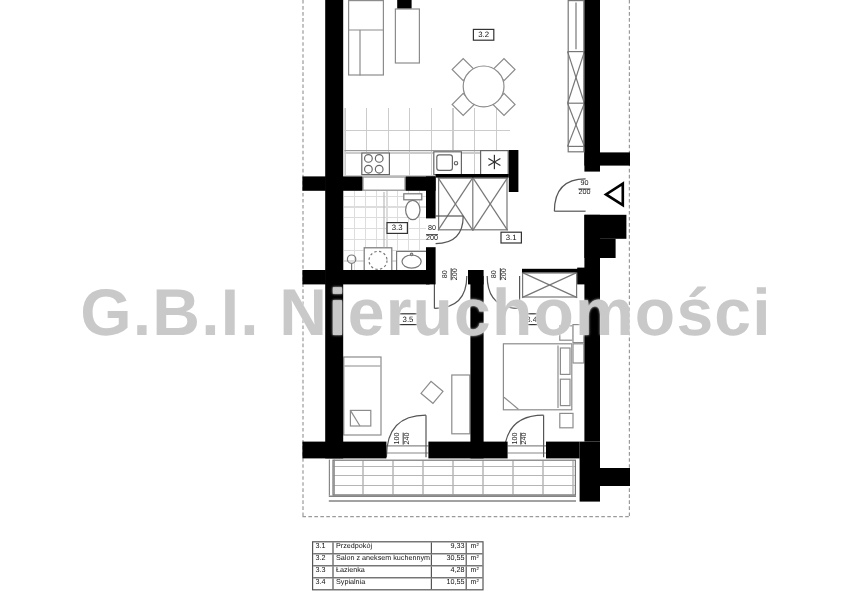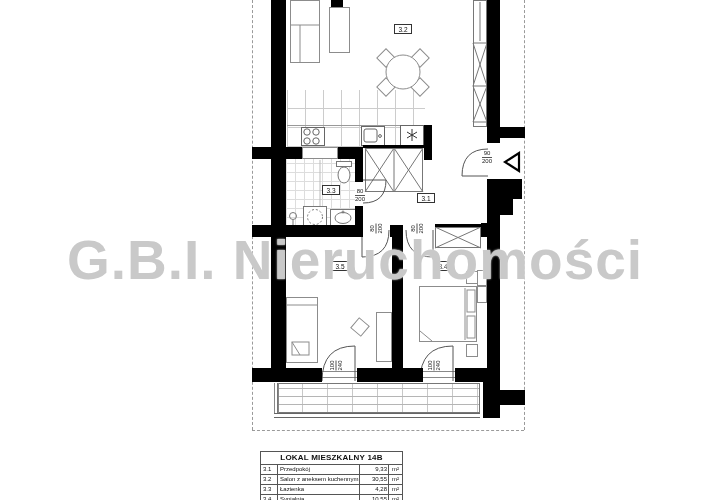--- a/index.html
+++ b/index.html
@@ -250,21 +250,20 @@
       <span class="frac">240</span>
   </div>
   <div class="dim rot" style="left:422px;top:358px;width:24px;">
     <span>100</span>
       <span class="frac">240</span>
   </div>
 
   <div id="watermark">G.B.I. Nieruchomości</div>
 
   <div id="area-table">
-    <div class="thead">LOKAL MIESZKALNY 14B</div>
     <div class="trow">
       <span class="c-no">3.1</span>
       <span class="c-name">Przedpokój</span>
       <span class="c-area">9,33</span>
       <span class="c-unit">m²</span>
     </div>
     <div class="trow">
       <span class="c-no">3.2</span>
       <span class="c-name">Salon z aneksem kuchennym</span>
       <span class="c-area">30,55</span>

